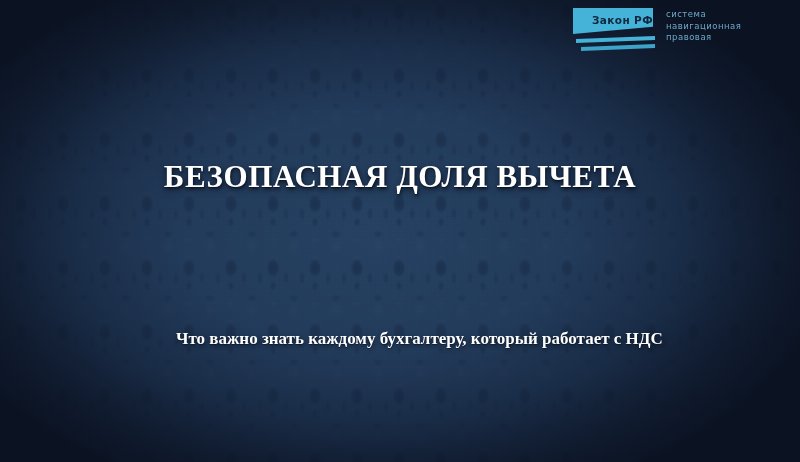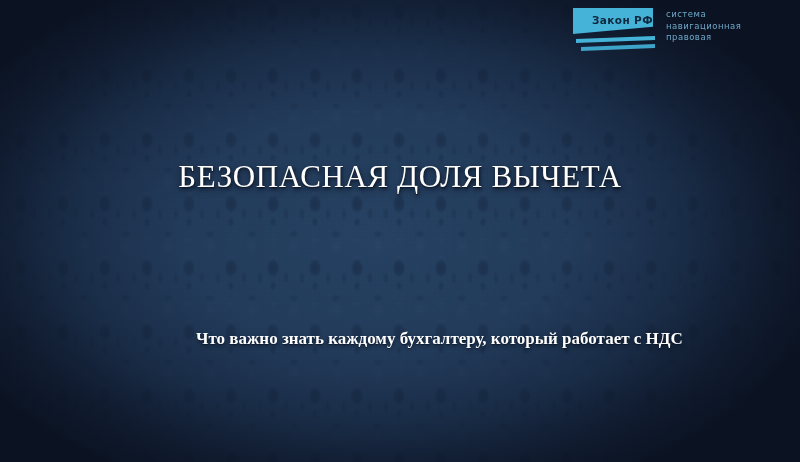--- a/index.html
+++ b/index.html
@@ -135,21 +135,21 @@
   #logo-tagline div { display: block; }
 
   
   #title {
     position: absolute;
     left: 100px;
     top: 158px;
     width: 600px;
     text-align: center;
     font-family: "Liberation Serif", serif;
-    font-weight: normal;
+    font-weight: bold;
     font-size: 31px;
     line-height: 38px;
     letter-spacing: 0.6px;
     color: #ffffff;
     text-shadow:
       0 1px 0 rgba(8,16,30,0.55),
       1px 2px 3px rgba(6,12,24,0.65),
       0 3px 7px rgba(5,10,20,0.55);
   }
 
@@ -161,21 +161,20 @@
     width: 500px;
     text-align: left;
     font-family: "Liberation Serif", serif;
     font-weight: bold;
     font-size: 17px;
     line-height: 28px;
     color: #ffffff;
     text-shadow:
       0 1px 0 rgba(8,16,30,0.5),
       1px 2px 4px rgba(6,12,24,0.6);
-    margin-left: 20px;
   }
 </style>
 </head>
 <body>
 
 <div id="slide">
 
   <div id="pattern-layer"></div>
   <div id="grain-layer"></div>
   <div id="vignette-layer"></div>

